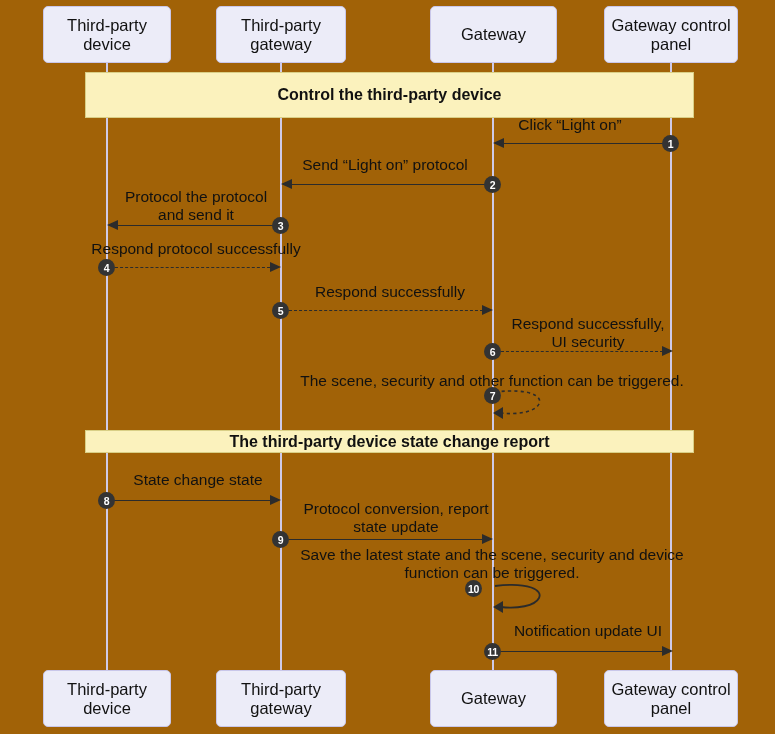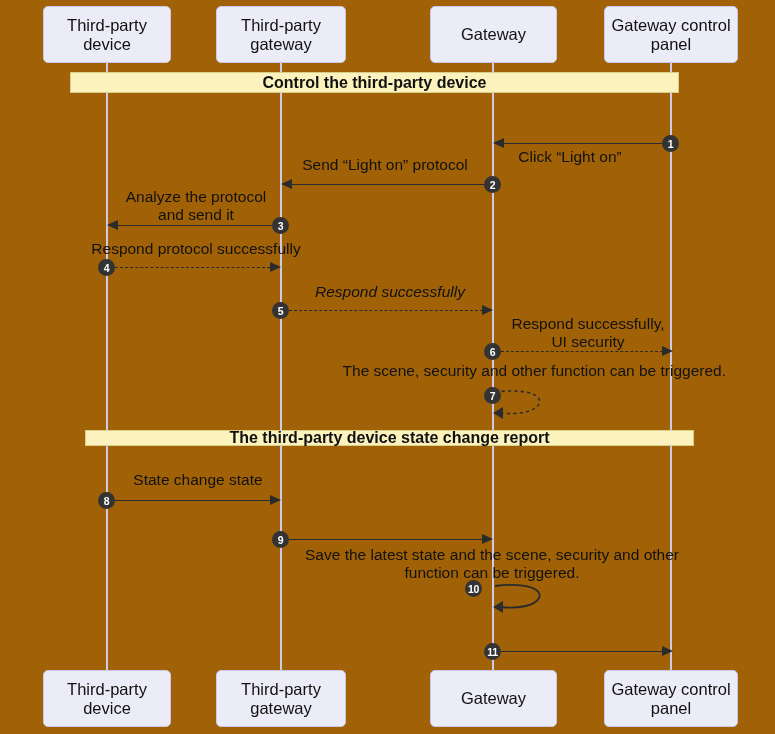--- a/index.html
+++ b/index.html
@@ -127,84 +127,87 @@
 gateway</span>
   </div>
   <div class="participant-box" style="left:430px; top:6px; width:127px; height:57px;">
     <span>Gateway</span>
   </div>
   <div class="participant-box" style="left:604px; top:6px; width:134px; height:57px;">
     <span>Gateway control
 panel</span>
   </div>
 
-  <div class="section-bar" style="left:70px; top:72px; width:609px; height:21px;">
+  <div class="section-bar" style="left:85px; top:72px; width:609px; height:46px;">
     <span>Control the third-party device</span>
   </div>
 
-  <div class="msg-label" style="left:470px; top:116px; width:200px;margin-top:32px;">Click “Light on”</div>
+  <div class="msg-label" style="left:470px; top:116px; width:200px;">Click “Light on”</div>
   <div class="msg-line" style="left:497px; top:143px; width:170px;"></div>
   <div class="arrowhead left" style="left:493px; top:137.5px;"></div>
   <div class="step-badge" style="left:662px; top:135px;">1</div>
 
   <div class="msg-label" style="left:270px; top:156px; width:230px;">Send “Light on” protocol</div>
   <div class="msg-line" style="left:285px; top:184px; width:200px;"></div>
   <div class="arrowhead left" style="left:281px; top:178.5px;"></div>
   <div class="step-badge" style="left:484px; top:176px;">2</div>
 
-  <div class="msg-label" style="left:96px; top:188px; width:200px;">Analyze the protocol
+  <div class="msg-label" style="left:96px; top:188px; width:200px;">Protocol the protocol
 and send it</div>
   <div class="msg-line" style="left:111px; top:225px; width:163px;"></div>
   <div class="arrowhead left" style="left:107px; top:219.5px;"></div>
   <div class="step-badge" style="left:272px; top:217px;">3</div>
 
   <div class="msg-label" style="left:86px; top:240px; width:220px;">Respond protocol successfully</div>
   <div class="msg-line dashed" style="left:115px; top:267px; width:155px;"></div>
   <div class="arrowhead right" style="left:270px; top:261.5px;"></div>
   <div class="step-badge" style="left:98px; top:259px;">4</div>
 
-  <div class="msg-label" style="left:290px; top:283px; width:200px;font-style:italic;">Respond successfully</div>
+  <div class="msg-label" style="left:290px; top:283px; width:200px;">Respond successfully</div>
   <div class="msg-line dashed" style="left:289px; top:310px; width:194px;"></div>
   <div class="arrowhead right" style="left:482px; top:304.5px;"></div>
   <div class="step-badge" style="left:272px; top:302px;">5</div>
 
   <div class="msg-label" style="left:492px; top:315px; width:192px;">Respond successfully,
 UI security</div>
   <div class="msg-line dashed" style="left:501px; top:351px; width:162px;"></div>
   <div class="arrowhead right" style="left:662px; top:345.5px;"></div>
   <div class="step-badge" style="left:484px; top:343px;">6</div>
 
-  <div class="msg-label" style="left:258px; top:362px; width:468px; text-align:right;">The scene, security and other function can be triggered.</div>
+  <div class="msg-label" style="left:258px; top:372px; width:468px; text-align:center;">The scene, security and other function can be triggered.</div>
   <svg class="self-loop" style="left:493px; top:386px;" width="60" height="34" viewBox="0 0 60 34">
     <path d="M 2 6 C 36 2, 50 10, 46 18 C 42 26, 24 29, 8 27" fill="none" stroke="#2b2b2b" stroke-width="1.6" stroke-dasharray="3.2,3.2"></path>
     <polygon points="10,21 10,33 0,27" fill="#2b2b2b"></polygon>
   </svg>
   <div class="step-badge" style="left:484px; top:387px;">7</div>
 
-  <div class="section-bar" style="left:85px; top:430px; width:609px; height:16px;">
+  <div class="section-bar" style="left:85px; top:430px; width:609px; height:23px;">
     <span>The third-party device state change report</span>
   </div>
 
   <div class="msg-label" style="left:108px; top:471px; width:180px;">State change state</div>
   <div class="msg-line" style="left:112px; top:500px; width:158px;"></div>
   <div class="arrowhead right" style="left:270px; top:494.5px;"></div>
   <div class="step-badge" style="left:98px; top:492px;">8</div>
 
+  <div class="msg-label" style="left:288px; top:500px; width:216px;">Protocol conversion, report
+state update</div>
   <div class="msg-line" style="left:289px; top:539px; width:194px;"></div>
   <div class="arrowhead right" style="left:482px; top:533.5px;"></div>
   <div class="step-badge" style="left:272px; top:531px;">9</div>
 
-  <div class="msg-label" style="left:258px; top:546px; width:468px; text-align:center;">Save the latest state and the scene, security and other
+  <div class="msg-label" style="left:258px; top:546px; width:468px; text-align:center;">Save the latest state and the scene, security and device
 function can be triggered.</div>
   <svg class="self-loop" style="left:493px; top:580px;" width="60" height="34" viewBox="0 0 60 34">
     <path d="M 2 6 C 36 2, 50 10, 46 18 C 42 26, 24 29, 8 27" fill="none" stroke="#2b2b2b" stroke-width="1.8"></path>
     <polygon points="10,21 10,33 0,27" fill="#2b2b2b"></polygon>
   </svg>
   <div class="step-badge" style="left:465px; top:580px;">10</div>
 
+  <div class="msg-label" style="left:492px; top:622px; width:192px;">Notification update UI</div>
   <div class="msg-line" style="left:501px; top:651px; width:162px;"></div>
   <div class="arrowhead right" style="left:662px; top:645.5px;"></div>
   <div class="step-badge" style="left:484px; top:643px;">11</div>
 
   <div class="participant-box" style="left:43px; top:670px; width:128px; height:57px;">
     <span>Third-party
 device</span>
   </div>
   <div class="participant-box" style="left:216px; top:670px; width:130px; height:57px;">
     <span>Third-party

